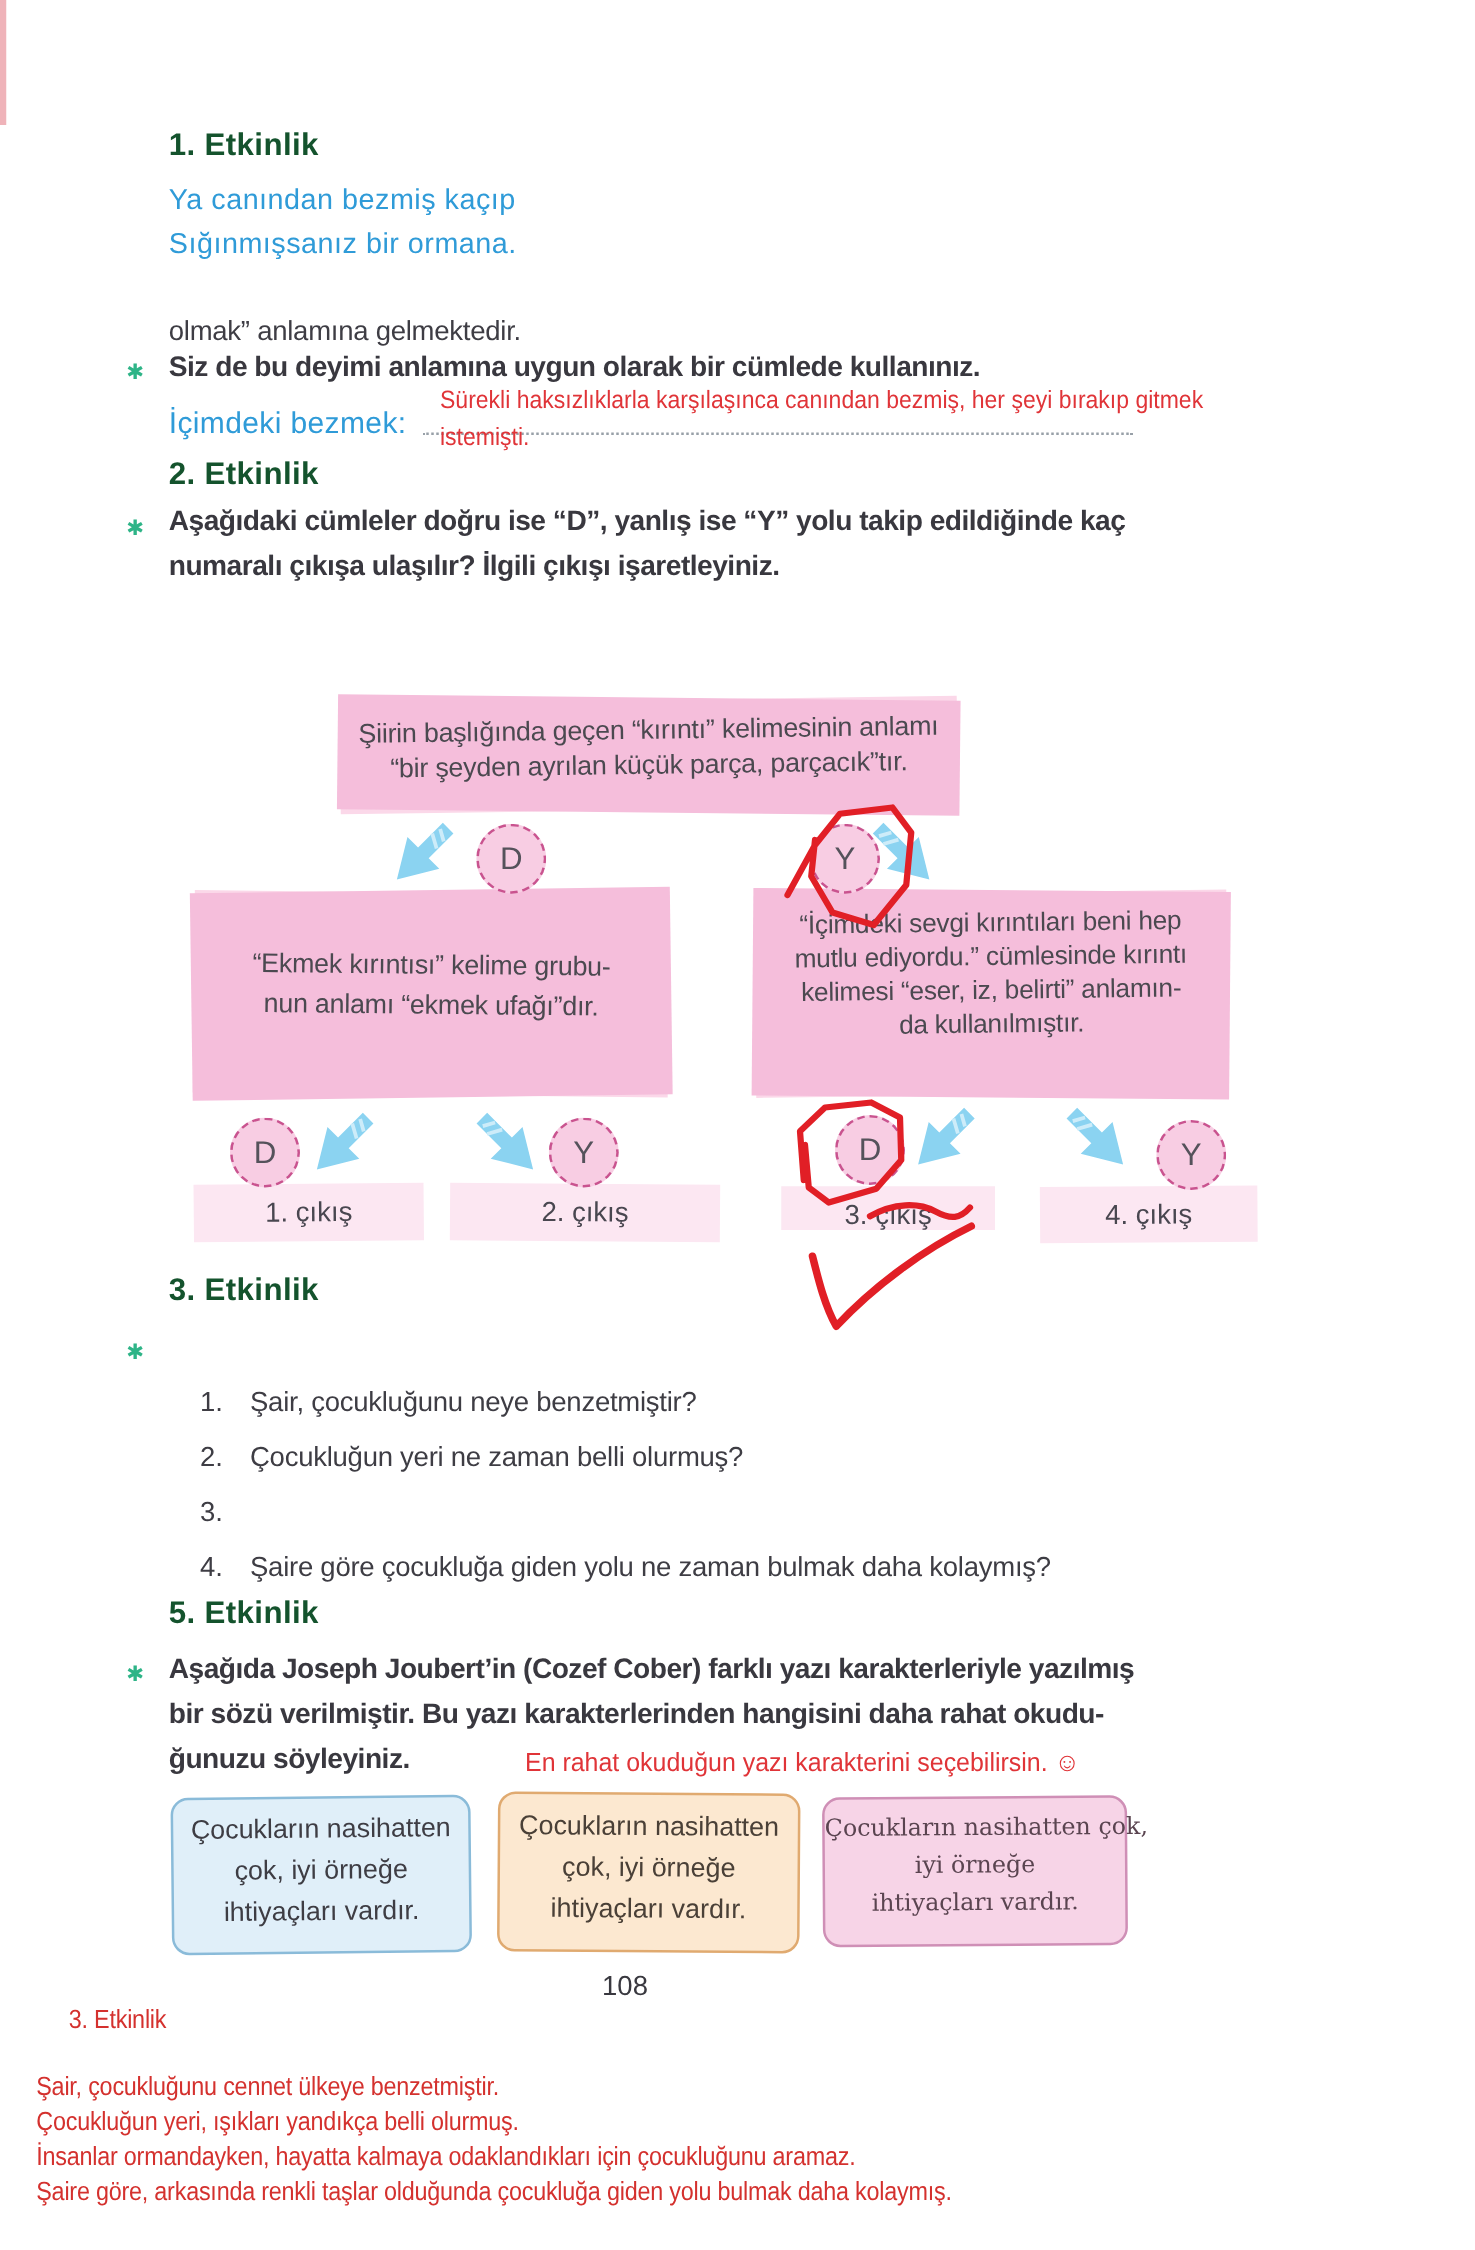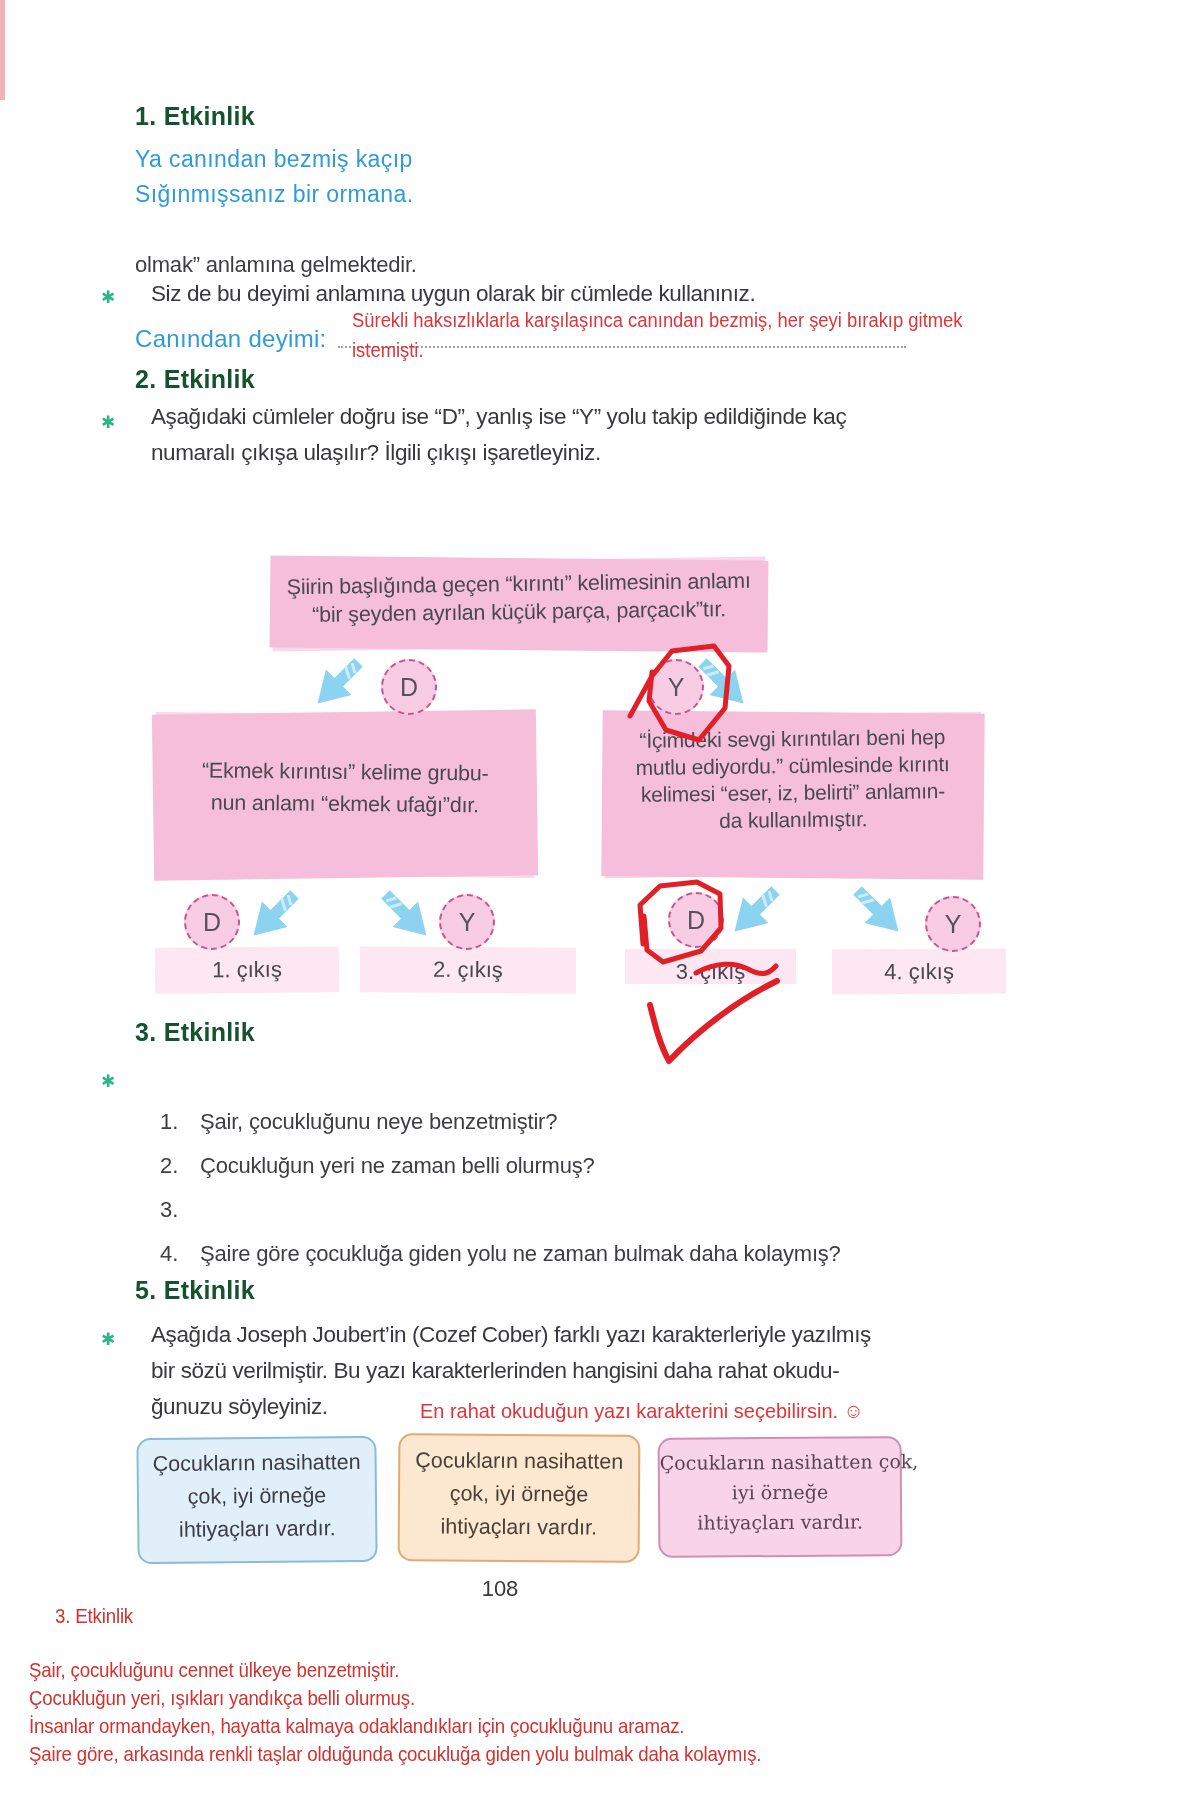--- a/index.html
+++ b/index.html
@@ -2,21 +2,21 @@
 <html><head>
 <meta charset="utf-8">
 <style>
   html,body{margin:0;padding:0;background:#ffffff;}
   #page{position:relative;width:1180px;height:1800px;background:#ffffff;overflow:hidden;
         font-family:"Liberation Sans",sans-serif;color:#3e3d44;}
   .abs{position:absolute;white-space:nowrap;}
   .h-act{font-size:25px;font-weight:bold;color:#14532d;letter-spacing:.3px;}
   .poem{font-size:23px;color:#2f9bd8;letter-spacing:.4px;}
   .body-txt{font-size:22px;color:#3e3d44;letter-spacing:-.2px;}
-  .task{font-size:22.5px;font-weight:normal;color:#39383f;letter-spacing:-.4px;margin-left:16px;}
+  .task{font-size:22.5px;font-weight:bold;color:#39383f;letter-spacing:-.4px;}
   .bullet{font-size:17px;color:#2eb487;}
   .red-hand{font-size:20px;color:#e03438;transform:scaleX(.92);transform-origin:left top;}
   .blue-label{font-size:24px;color:#2f9bd8;letter-spacing:.3px;}
   .dots{border-bottom:2px dotted #98a0a8;height:16px;}
   .paper{background:#fbd8e9;z-index:1;}
   .paper::before{content:"";position:absolute;inset:-2px;background:#f5bedb;z-index:-1;}
   .rot-a{transform:rotate(-0.8deg);}  .rot-a::before{transform:rotate(1.4deg);}
   .rot-b{transform:rotate(0.6deg);}   .rot-b::before{transform:rotate(-1.4deg);}
   .rot-c{transform:rotate(-0.7deg);}  .rot-c::before{transform:rotate(1.2deg);}
   .paper .ln{text-align:center;font-size:21.5px;color:#4b4950;letter-spacing:-.2px;white-space:nowrap;}
@@ -38,21 +38,21 @@
 <div id="page">
 
   <div class="abs" style="left:0;top:157;width:5px;height:100px;background:#efb3b9;"></div>
 
   <div class="abs h-act" style="left:135px;top:102px;">1. Etkinlik</div>
   <div class="abs poem" style="left:135px;top:146px;">Ya canından bezmiş kaçıp</div>
   <div class="abs poem" style="left:135px;top:181px;">Sığınmışsanız bir ormana.</div>
   <div class="abs body-txt" style="left:135px;top:252px;">olmak” anlamına gelmektedir.</div>
   <span class="abs bullet" style="left:101px;top:287px;">✱</span>
   <div class="abs task" style="left:135px;top:281px;">Siz de bu deyimi anlamına uygun olarak bir cümlede kullanınız.</div>
-  <div class="abs blue-label" style="left:135px;top:325px;">Canından deyimi:</div>
+  <div class="abs blue-label" style="left:135px;top:325px;">İçimdeki bezmek:</div>
   <div class="abs dots" style="left:338px;top:330px;width:568px;"></div>
   <div class="abs red-hand" style="left:352px;top:309px;z-index:4;">Sürekli haksızlıklarla karşılaşınca canından bezmiş, her şeyi bırakıp gitmek</div>
   <div class="abs red-hand" style="left:352px;top:339px;z-index:4;">istemişti.</div>
 
   <div class="abs h-act" style="left:135px;top:365px;">2. Etkinlik</div>
   <span class="abs bullet" style="left:101px;top:412px;">✱</span>
   <div class="abs task" style="left:135px;top:404px;">Aşağıdaki cümleler doğru ise “D”, yanlış ise “Y” yolu takip edildiğinde kaç</div>
   <div class="abs task" style="left:135px;top:440px;">numaralı çıkışa ulaşılır? İlgili çıkışı işaretleyiniz.</div>
 
   <div class="abs paper rot-a" style="left:272px;top:560px;width:494px;height:88px;">

